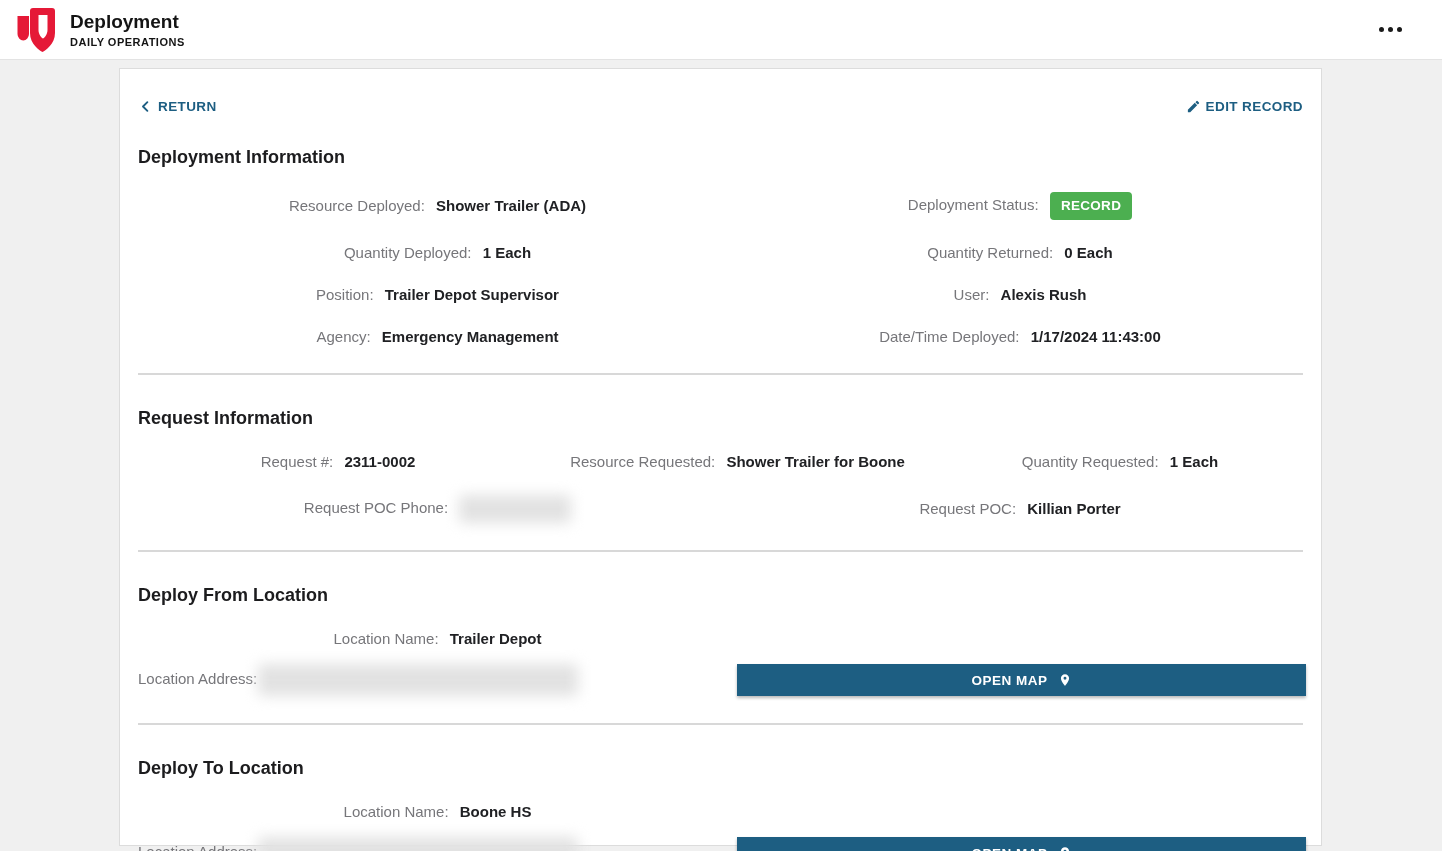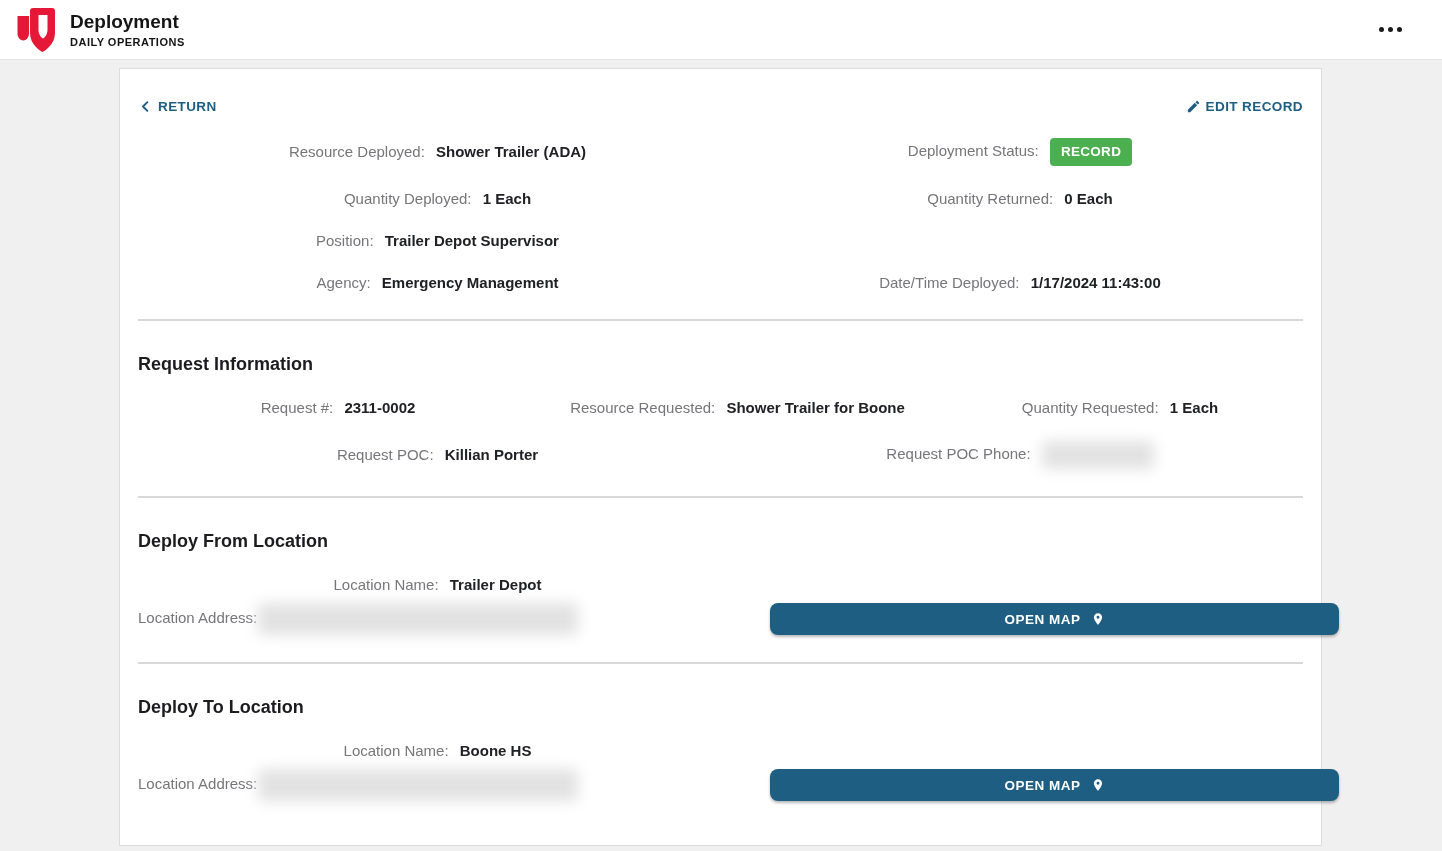--- a/index.html
+++ b/index.html
@@ -70,24 +70,24 @@
   .status-row { align-items: center; }
 
   .blur-box {
     display: inline-block; vertical-align: middle;
     background: #e2e2e2; border-radius: 3px;
     filter: blur(7px);
   }
   .blur-phone { width: 112px; height: 28px; margin-left: 4px; }
   .blur-addr  { width: 320px; height: 32px; margin-left: -6px; }
 
-  .addr-row { display: grid; grid-template-columns: 599px 1fr; align-items: center; margin-top: 9px; gap: 33px; }
+  .addr-row { display: grid; grid-template-columns: 599px 1fr; align-items: center; margin-top: 16px; }
   .map-btn {
     width: 569px; height: 32px;
-    background: #1d5e82; border: none; border-radius: 8px;
+    background: #1d5e82; border: none; border-radius: 0;
     color: #fff; font-family: inherit; font-size: 13.5px; font-weight: 700; letter-spacing: 0.5px;
     display: inline-flex; align-items: center; justify-content: center; gap: 10px;
     box-shadow: 0 2px 3px rgba(0,0,0,0.28);
     cursor: pointer;
   }
   .map-btn svg { display: block; }
 </style>
 </head>
 <body>
 
@@ -118,20 +118,21 @@
       <span>RETURN</span>
     </span>
     <span class="link-btn">
       <svg width="15" height="15" viewBox="0 0 24 24" fill="#1d5e82">
           <path d="M3 17.25V21h3.75L17.81 9.94l-3.75-3.75L3 17.25zM20.71 7.04a1 1 0 0 0 0-1.41l-2.34-2.34a1 1 0 0 0-1.41 0l-1.83 1.83 3.75 3.75 1.83-1.83z"></path>
         </svg>
       <span>EDIT RECORD</span>
     </span>
   </div>
 
+  <h2 class="section-title">Deployment Information</h2>
 
   <div class="field-row status-row">
     <div class="field">
       <span class="flabel">Resource Deployed:</span>
       <span class="fvalue">Shower Trailer (ADA)</span>
     </div>
     <div class="field">
       <span class="flabel">Deployment Status:</span>
       <span class="status-badge">RECORD</span>
     </div>
@@ -146,20 +147,24 @@
       <span class="flabel">Quantity Returned:</span>
       <span class="fvalue">0 Each</span>
     </div>
   </div>
 
   <div class="field-row">
     <div class="field">
       <span class="flabel">Position:</span>
       <span class="fvalue">Trailer Depot Supervisor</span>
     </div>
+    <div class="field">
+      <span class="flabel">User:</span>
+      <span class="fvalue">Alexis Rush</span>
+    </div>
   </div>
 
   <div class="field-row">
     <div class="field">
       <span class="flabel">Agency:</span>
       <span class="fvalue">Emergency Management</span>
     </div>
     <div class="field">
       <span class="flabel">Date/Time Deployed:</span>
       <span class="fvalue">1/17/2024 11:43:00</span>
@@ -180,25 +185,25 @@
       <span class="fvalue">Shower Trailer for Boone</span>
     </div>
     <div class="field">
       <span class="flabel">Quantity Requested:</span>
       <span class="fvalue">1 Each</span>
     </div>
   </div>
 
   <div class="field-row">
     <div class="field">
+      <span class="flabel">Request POC Phone:</span><span class="blur-box blur-phone"></span>
+    </div>
+    <div class="field">
       <span class="flabel">Request POC:</span>
       <span class="fvalue">Killian Porter</span>
-    </div>
-    <div class="field">
-      <span class="flabel">Request POC Phone:</span><span class="blur-box blur-phone"></span>
     </div>
   </div>
 
   <hr class="divider">
 
   <h2 class="section-title">Deploy From Location</h2>
 
   <div class="field-row">
     <div class="field">
       <span class="flabel">Location Name:</span>

